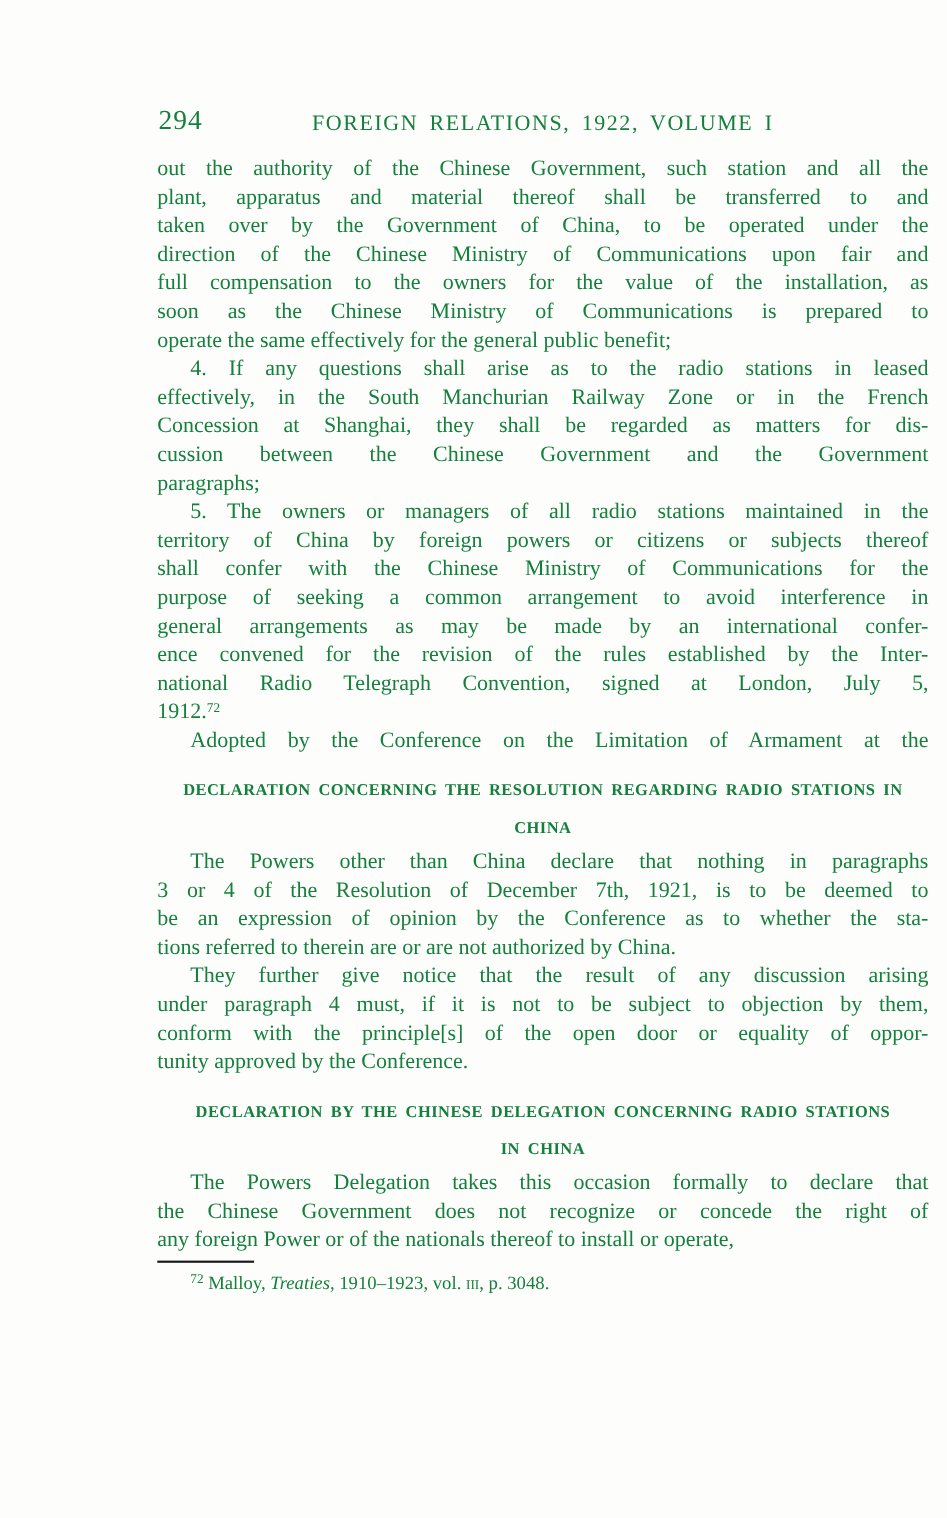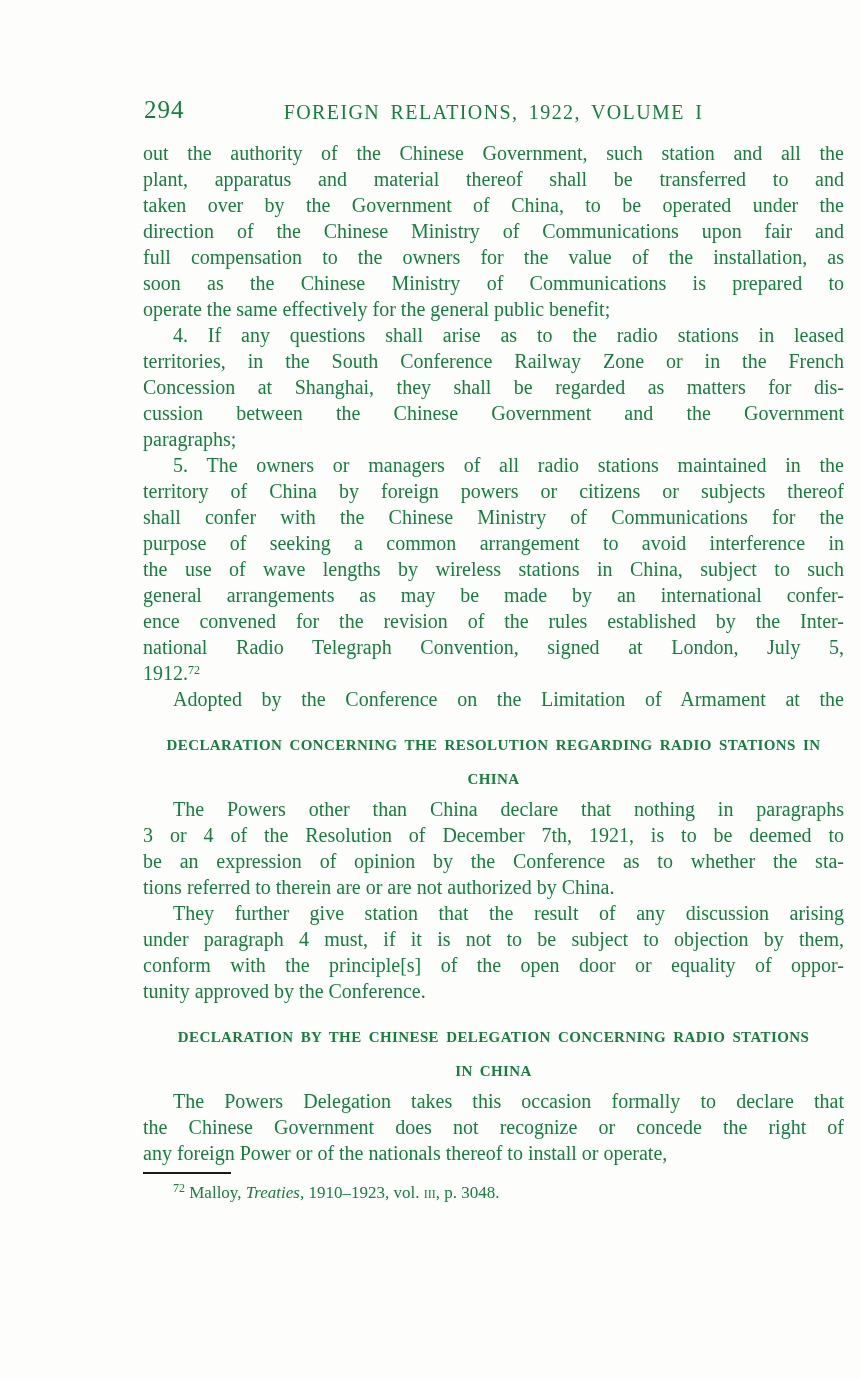--- a/index.html
+++ b/index.html
@@ -107,51 +107,50 @@
           <div class="line">out the authority of the Chinese Government, such station and all the</div>
           <div class="line">plant, apparatus and material thereof shall be transferred to and</div>
           <div class="line">taken over by the Government of China, to be operated under the</div>
           <div class="line">direction of the Chinese Ministry of Communications upon fair and</div>
           <div class="line">full compensation to the owners for the value of the installation, as</div>
           <div class="line">soon as the Chinese Ministry of Communications is prepared to</div>
           <div class="line lastline">operate the same effectively for the general public benefit;</div>
         </div>
         <div class="block-p">
           <div class="line indent">4. If any questions shall arise as to the radio stations in leased</div>
-          <div class="line">territories, in the South Conference Railway Zone or in the French</div>
+          <div class="line">effectively, in the South Manchurian Railway Zone or in the French</div>
           <div class="line">Concession at Shanghai, they shall be regarded as matters for dis-</div>
           <div class="line">cussion between the Chinese Government and the Government</div>
           <div class="line lastline">paragraphs;</div>
         </div>
         <div class="block-p">
           <div class="line indent">5. The owners or managers of all radio stations maintained in the</div>
           <div class="line">territory of China by foreign powers or citizens or subjects thereof</div>
           <div class="line">shall confer with the Chinese Ministry of Communications for the</div>
           <div class="line">purpose of seeking a common arrangement to avoid interference in</div>
-          <div class="line">the use of wave lengths by wireless stations in China, subject to such</div>
           <div class="line">general arrangements as may be made by an international confer-</div>
           <div class="line">ence convened for the revision of the rules established by the Inter-</div>
           <div class="line">national Radio Telegraph Convention, signed at London, July 5,</div>
           <div class="line lastline">1912.<sup>72</sup></div>
         </div>
         <div class="block-p">
           <div class="line indent">Adopted by the Conference on the Limitation of Armament at the</div>
         </div>
         <div class="block-h">
           <div class="line hline">DECLARATION CONCERNING THE RESOLUTION REGARDING RADIO STATIONS IN</div>
           <div class="line hline">CHINA</div>
         </div>
         <div class="block-p">
           <div class="line indent">The Powers other than China declare that nothing in paragraphs</div>
           <div class="line">3 or 4 of the Resolution of December 7th, 1921, is to be deemed to</div>
           <div class="line">be an expression of opinion by the Conference as to whether the sta-</div>
           <div class="line lastline">tions referred to therein are or are not authorized by China.</div>
         </div>
         <div class="block-p">
-          <div class="line indent">They further give station that the result of any discussion arising</div>
+          <div class="line indent">They further give notice that the result of any discussion arising</div>
           <div class="line">under paragraph 4 must, if it is not to be subject to objection by them,</div>
           <div class="line">conform with the principle[s] of the open door or equality of oppor-</div>
           <div class="line lastline">tunity approved by the Conference.</div>
         </div>
         <div class="block-h">
           <div class="line hline">DECLARATION BY THE CHINESE DELEGATION CONCERNING RADIO STATIONS</div>
           <div class="line hline">IN CHINA</div>
         </div>
         <div class="block-p">
           <div class="line indent">The Powers Delegation takes this occasion formally to declare that</div>

